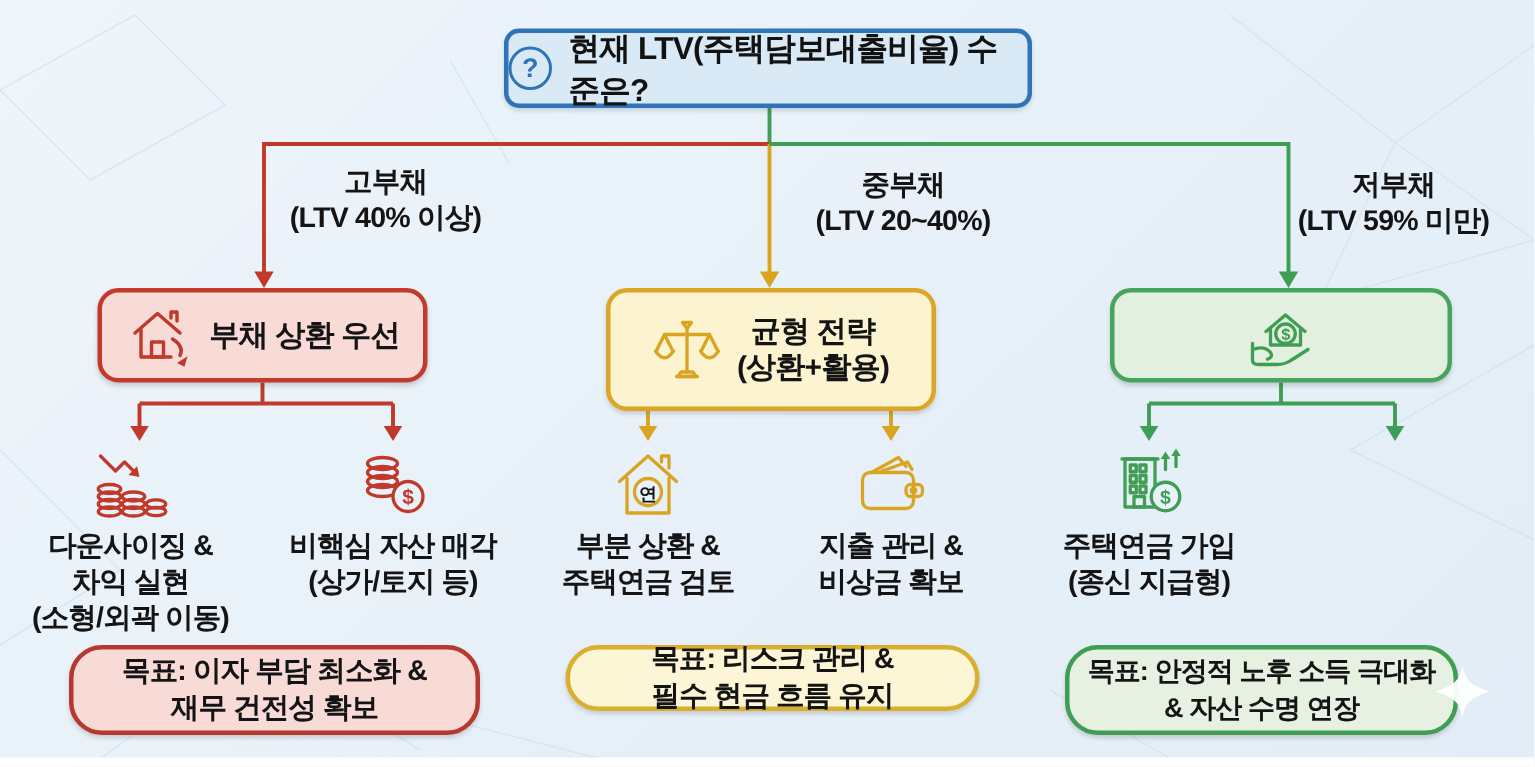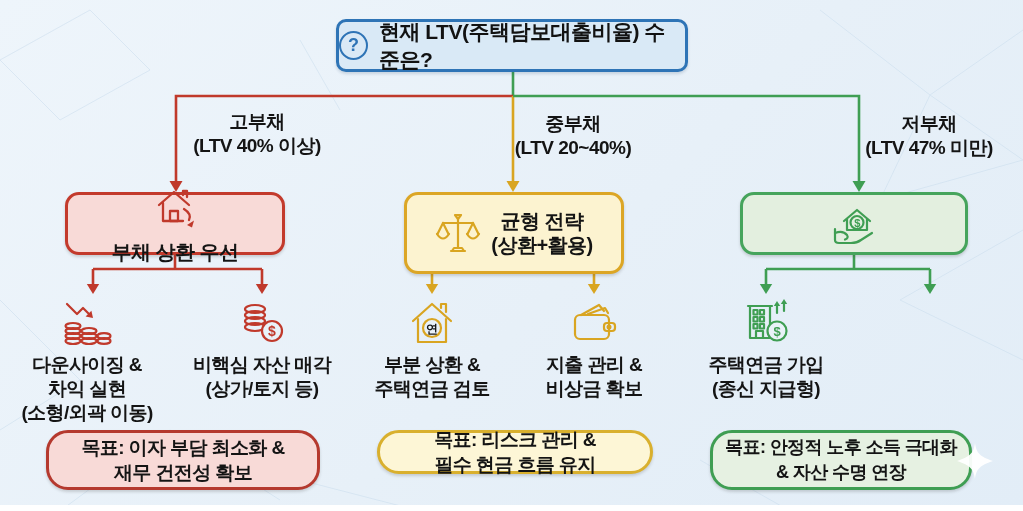--- a/index.html
+++ b/index.html
@@ -21,28 +21,28 @@
     width:29px;height:29px;border:2.4px solid #2e74b6;border-radius:50%;
     color:#2e74b6;font-weight:700;font-size:18px;
     display:flex;align-items:center;justify-content:center;flex:0 0 auto;
   }
   .root-title{font-size:21px;font-weight:700;color:#121212;letter-spacing:-0.5px;}
   .cond{
     position:absolute;text-align:center;font-weight:700;font-size:19px;
     line-height:24px;white-space:pre-line;color:#141414;letter-spacing:-0.5px;
   }
   .cond-1{left:178px;top:110px;width:158px;text-align:center;}
-  .cond-2{left:493px;top:112px;width:160px;}
+  .cond-2{left:522px;top:112px;width:160px;}
   .cond-3{left:843px;top:112px;width:172px;}
   .strategy{
     position:absolute;display:flex;align-items:center;justify-content:center;gap:10px;
     border-radius:14px;font-weight:700;font-size:20px;line-height:24px;text-align:center;
     white-space:pre-line;letter-spacing:-0.5px;box-shadow:0 2px 3px rgba(60,60,60,.2);
   }
-  .strat-1{left:65px;top:192px;width:220px;height:63px;background:#f8dad7;border:3px solid #c33a2c;color:#141414;flex-direction:column;}
+  .strat-1{left:65px;top:192px;width:220px;height:63px;background:#f8dad7;border:3px solid #c33a2c;color:#141414;}
   .strat-2{left:404px;top:192px;width:220px;height:82px;background:#fcf3d0;border:3px solid #dca625;color:#141414;}
   .strat-3{left:740px;top:192px;width:228px;height:63px;background:#e3efdf;border:3px solid #46a45c;color:#141414;}
   .icon{display:flex;align-items:center;justify-content:center;flex:0 0 auto;}
   .leaf{position:absolute;width:170px;display:flex;flex-direction:column;align-items:center;top:294px;}
   .leaf .icon{height:54px;display:flex;align-items:flex-end;}
   .leaf .txt{margin-top:5px;font-weight:700;font-size:19px;line-height:24px;text-align:center;white-space:pre-line;color:#141414;letter-spacing:-0.6px;}
   .lf-a{left:2px;}  .lf-b{left:177px;} .lf-c{left:347px;}
   .lf-d{left:509px;} .lf-e{left:681px;} .lf-f{left:845px;}
   .red-ic{color:#c0392b;} .yel-ic{color:#d9a521;} .grn-ic{color:#3f9e53;}
   .goal{
@@ -104,21 +104,21 @@
   <div class="node root-box">
     <span class="q-icon">?</span>
     <span class="root-title">현재 LTV(주택담보대출비율) 수준은?</span>
   </div>
 
   <div class="cond cond-1">고부채
 (LTV 40% 이상)</div>
   <div class="cond cond-2">중부채
 (LTV 20~40%)</div>
   <div class="cond cond-3">저부채
-(LTV 47% 미만)</div>
+(LTV 59% 미만)</div>
 
   <div class="strategy strat-1">
     <span class="icon red-ic">
       <svg width="46" height="46" viewBox="0 0 46 46" fill="none" stroke="currentColor" stroke-width="2.3" stroke-linecap="round" stroke-linejoin="round">
         <path d="M7 21 L22 8 L37 21"></path>
         <path d="M31 11 V7 h4 v6"></path>
         <path d="M11 19 V37 H31"></path>
         <rect x="18" y="27" width="8" height="10"></rect>
         <path d="M32 25 q8 5 5 11"></path>
         <polygon points="35,41 42,36.5 40,43.5" fill="currentColor" stroke="none"></polygon>

